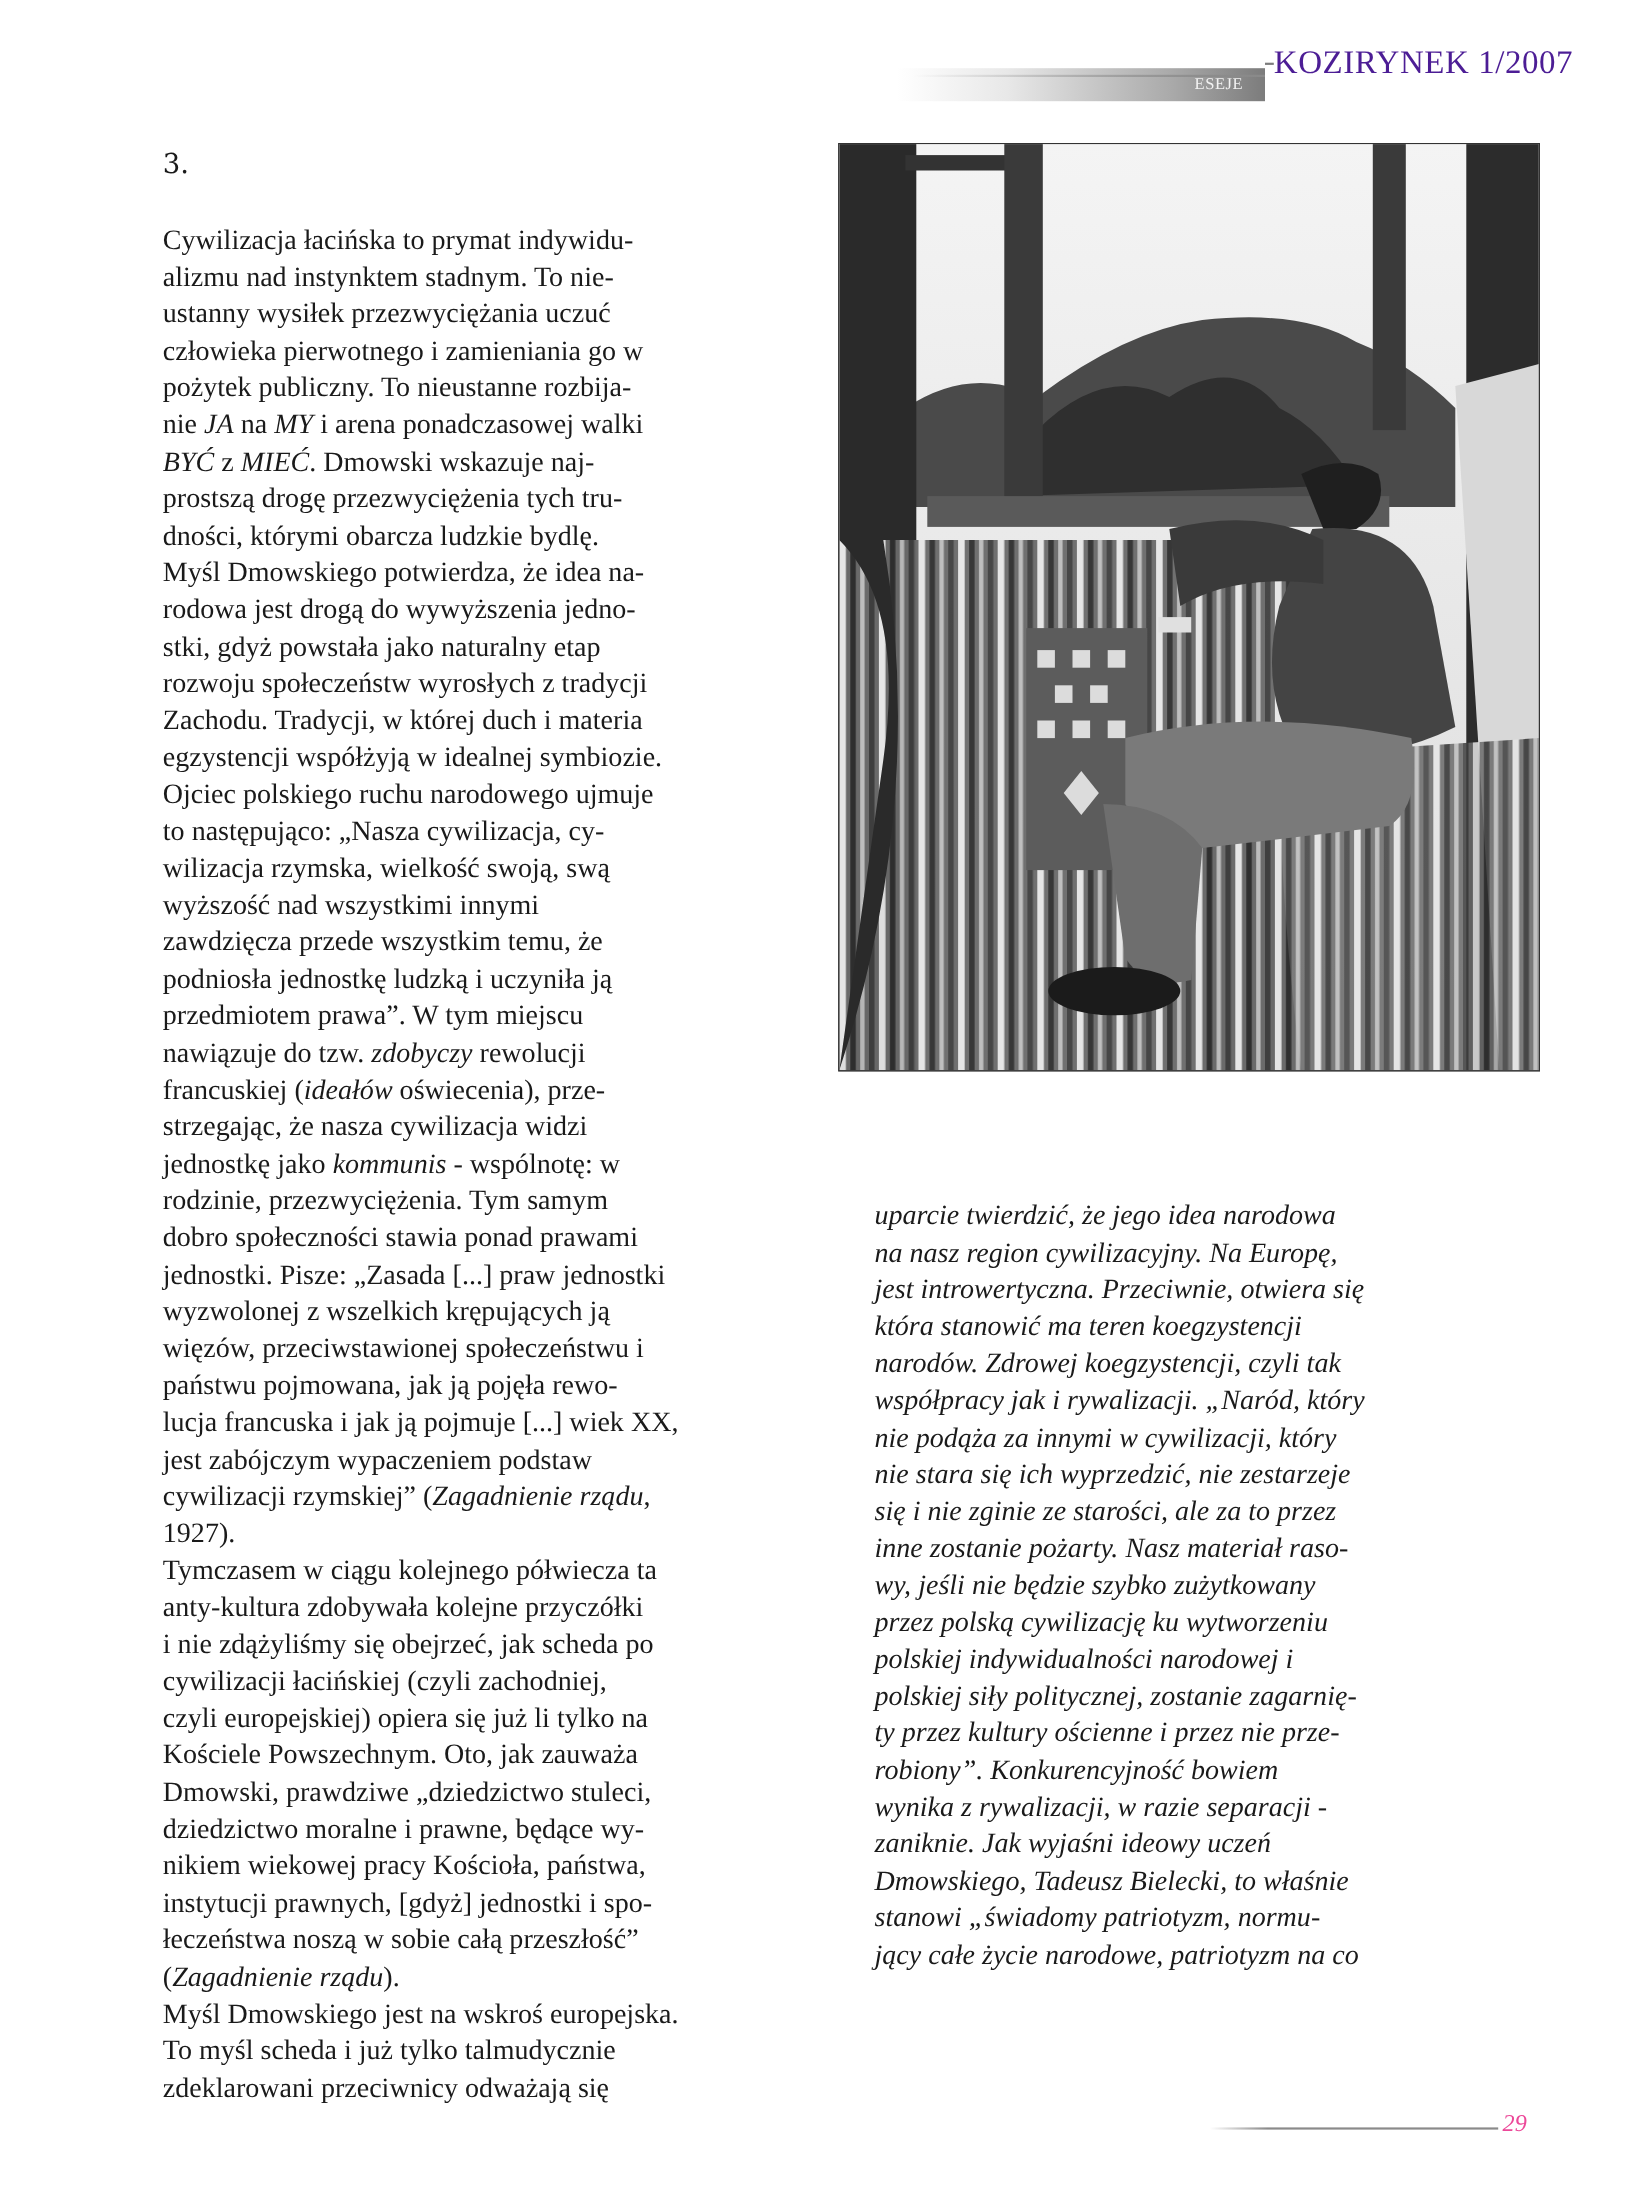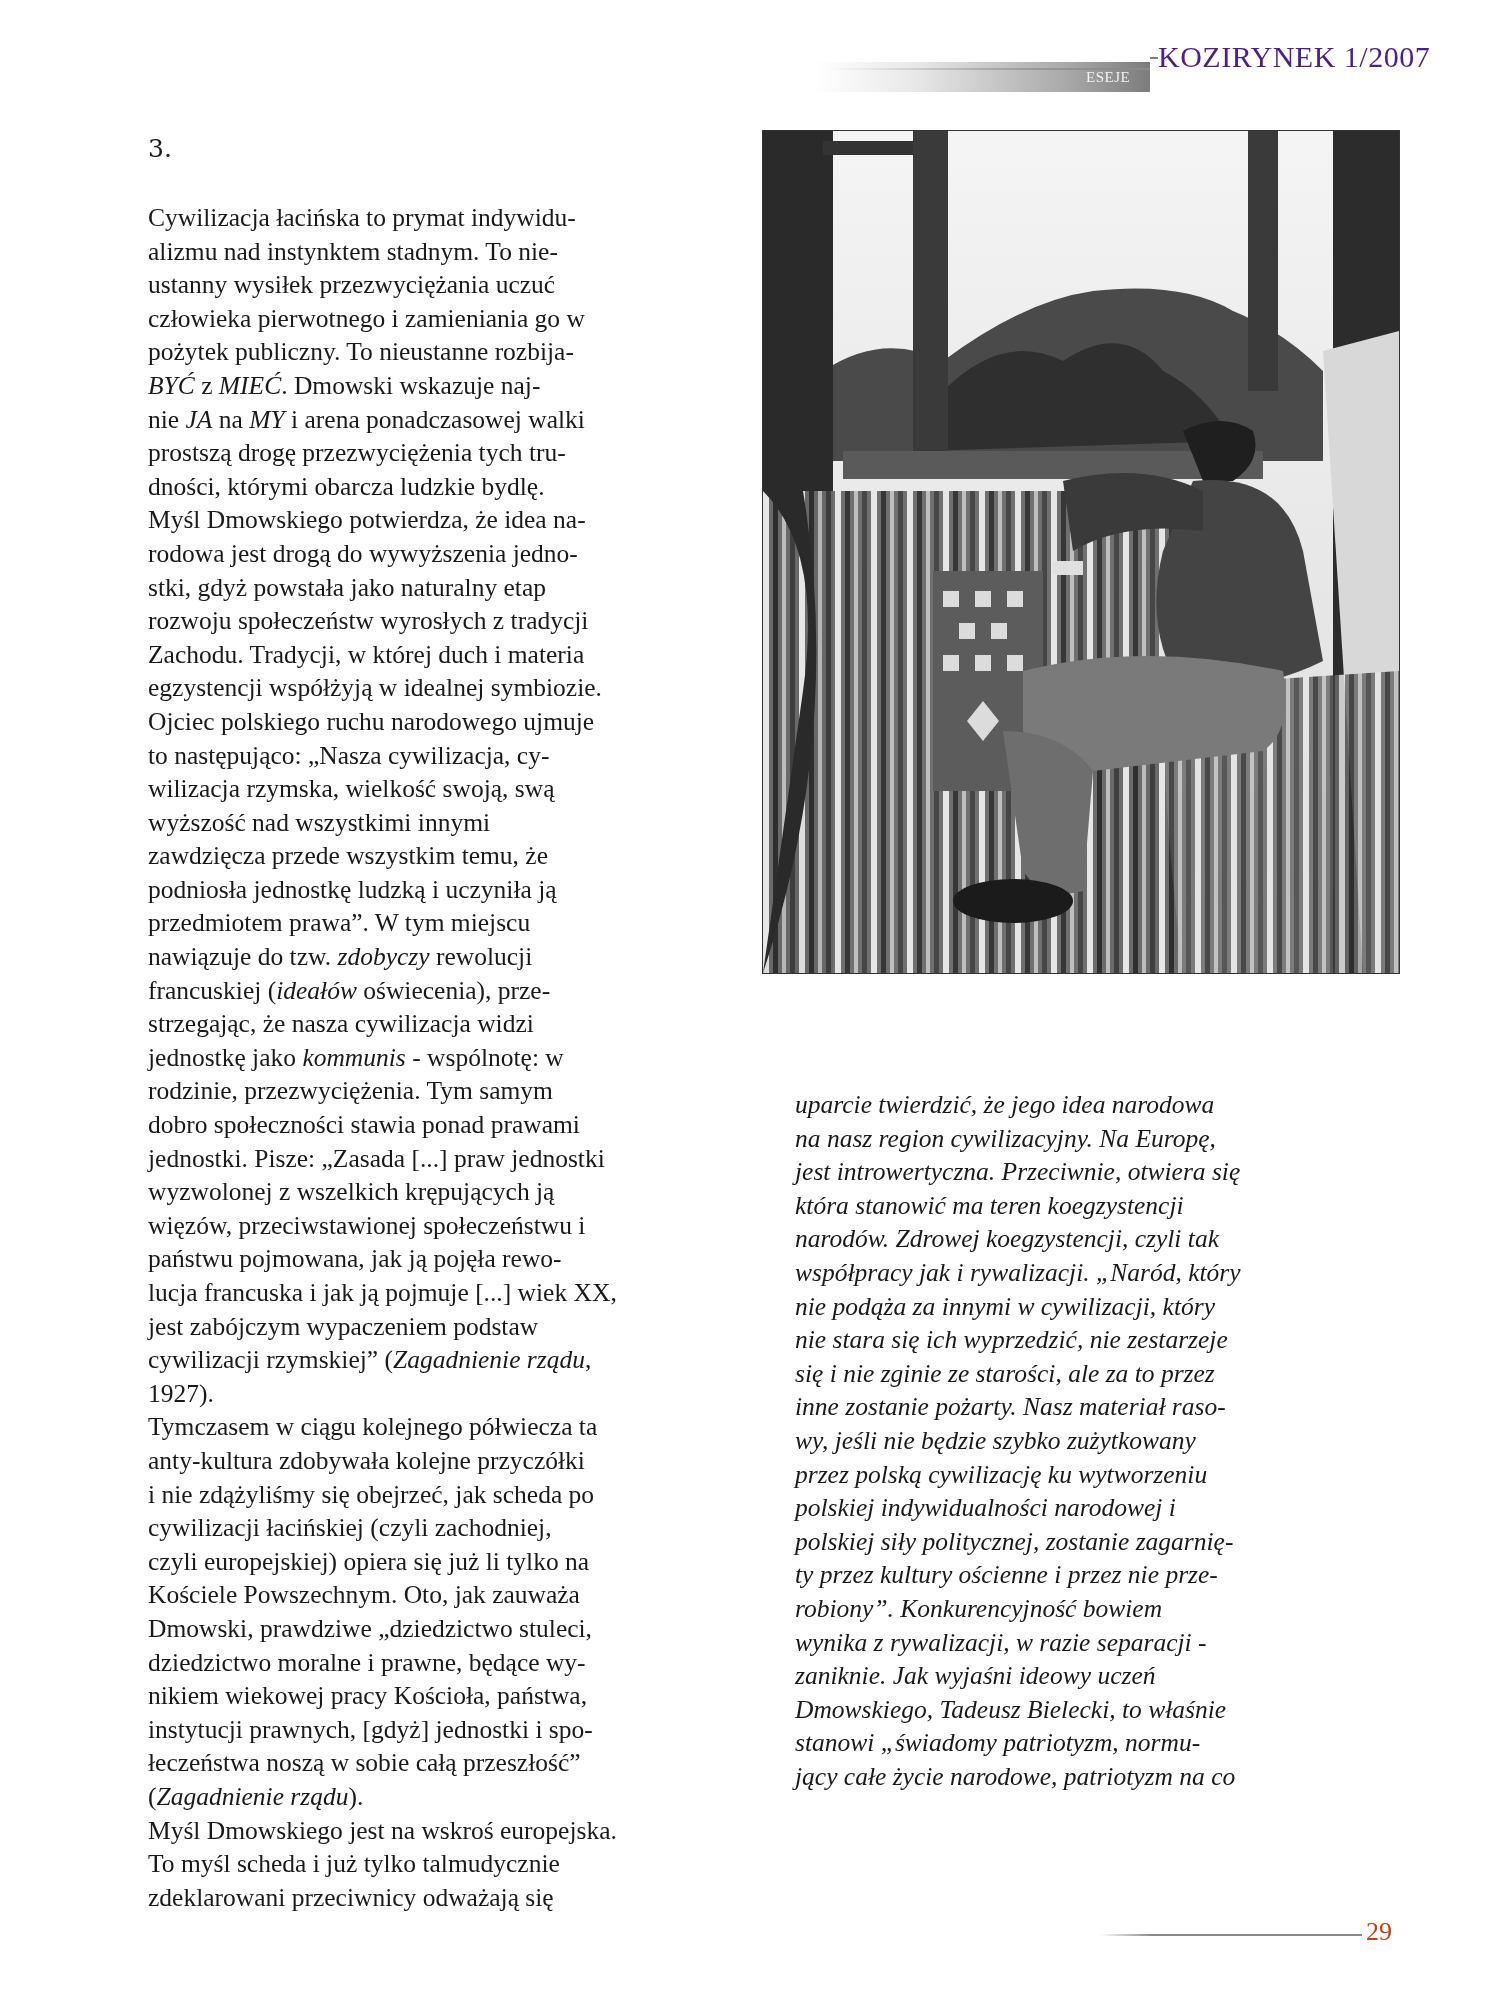--- a/index.html
+++ b/index.html
@@ -20,42 +20,42 @@
   .col-right { left:795px; top:1088px; width:560px; }
   .para { margin:0; padding-left:36px; text-indent:-36px; }
   .line { display:block; white-space:nowrap; }
   .col-right .line { white-space:nowrap;font-style:italic; }
   i.it { font-style:italic; }
   .photo { position:absolute; left:762px; top:130px; width:636px; height:842px;
     background:#555; overflow:hidden; border:1px solid #333; }
   .photo svg { width:100%; height:100%; display:block; }
   .footer-line { position:absolute; left:1100px; top:1934px; width:262px; height:2px;
     background:linear-gradient(to right, rgba(140,140,140,0), #8a8a8a 20%, #8a8a8a); }
-  .page-number { position:absolute; left:1366px; top:1917px; color:#c2410c; font-family:"Liberation Serif", serif; font-size:26px; }
+  .page-number { position:absolute; left:1366px; top:1917px; color:#ec4899; font-family:"Liberation Serif", serif; font-size:22px;font-style:italic; }
 </style>
 </head>
 <body>
 
 <div class="header-bar"></div>
 <div class="header-line"></div>
 <div class="section-label">ESEJE</div>
 <div class="journal-dash"></div>
 <div class="journal-title">KOZIRYNEK 1/2007</div>
 
 <div class="section-number">3.</div>
 
 <div class="col col-left" id="left-col">
     <div class="para">
       <span class="line"><span>Cywilizacja łacińska to prymat indywidu-</span></span>
       <span class="line"><span>alizmu nad instynktem stadnym. To nie-</span></span>
       <span class="line"><span>ustanny wysiłek przezwyciężania uczuć</span></span>
       <span class="line"><span>człowieka pierwotnego i zamieniania go w</span></span>
       <span class="line"><span>pożytek publiczny. To nieustanne rozbija-</span></span>
+      <span class="line"><span>nie </span><i class="it">JA</i><span> na </span><i class="it">MY</i><span> i arena ponadczasowej walki</span></span>
       <span class="line"><i class="it">BYĆ</i><span> z </span><i class="it">MIEĆ</i><span>. Dmowski wskazuje naj-</span></span>
-      <span class="line"><span>nie </span><i class="it">JA</i><span> na </span><i class="it">MY</i><span> i arena ponadczasowej walki</span></span>
       <span class="line"><span>prostszą drogę przezwyciężenia tych tru-</span></span>
       <span class="line"><span>dności, którymi obarcza ludzkie bydlę.</span></span>
       <span class="line"><span>Myśl Dmowskiego potwierdza, że idea na-</span></span>
       <span class="line"><span>rodowa jest drogą do wywyższenia jedno-</span></span>
       <span class="line"><span>stki, gdyż powstała jako naturalny etap</span></span>
       <span class="line"><span>rozwoju społeczeństw wyrosłych z tradycji</span></span>
       <span class="line"><span>Zachodu. Tradycji, w której duch i materia</span></span>
       <span class="line"><span>egzystencji współżyją w idealnej symbiozie.</span></span>
       <span class="line"><span>Ojciec polskiego ruchu narodowego ujmuje</span></span>
       <span class="line"><span>to następująco: „Nasza cywilizacja, cy-</span></span>

